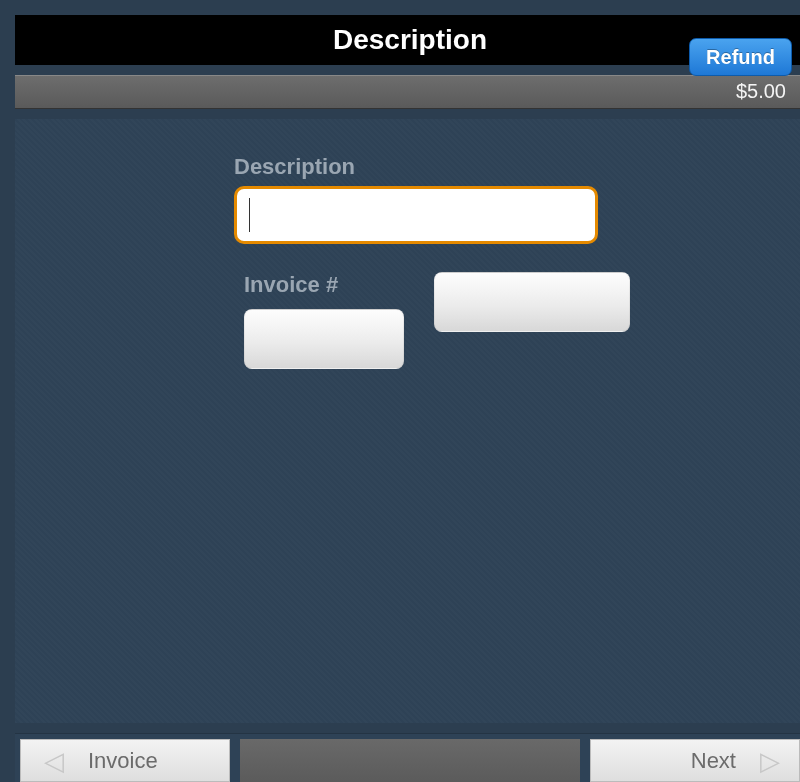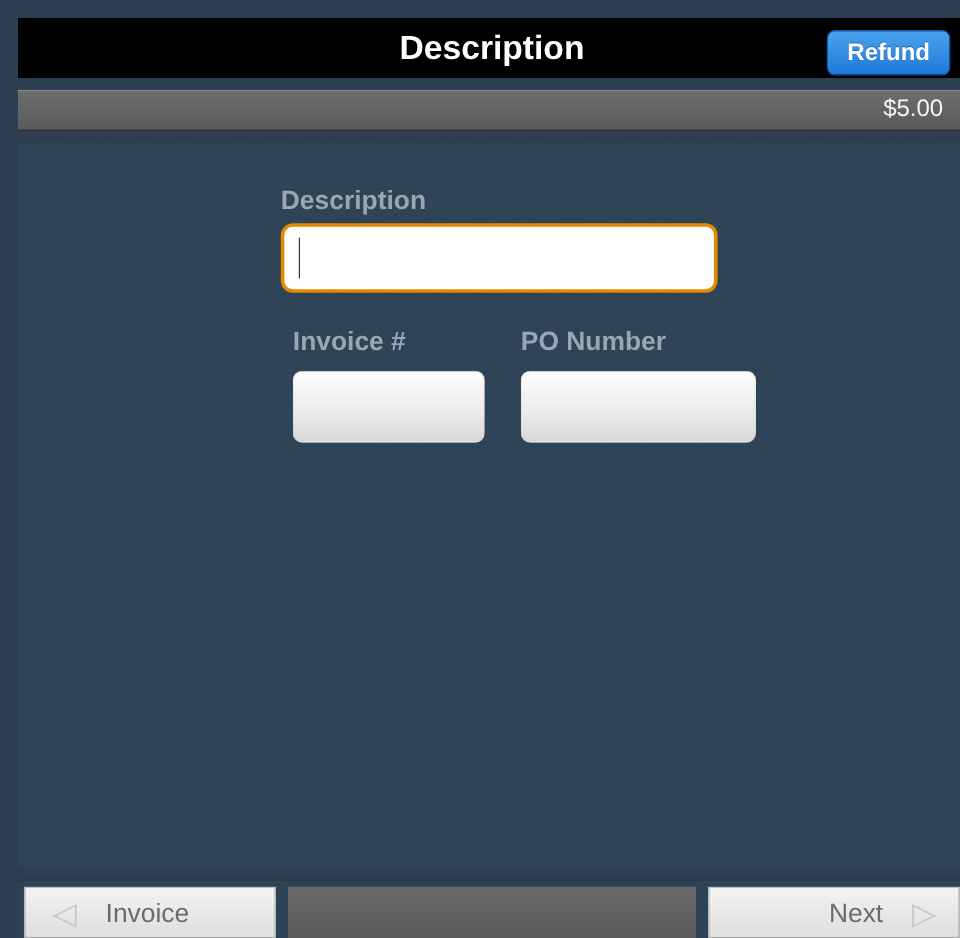--- a/index.html
+++ b/index.html
@@ -16,21 +16,21 @@
     justify-content: center;
   }
   .header-title {
     color: #fff;
     font-size: 28px;
     font-weight: 700;
   }
   .refund-btn {
     position: absolute;
     right: 8px;
-    top: 5px;
+    top: 18px;
     height: 38px;
     padding: 0 16px;
     background: linear-gradient(to bottom, #4aa3ef 0%, #1e78d6 100%);
     border: 1px solid #0d5bab;
     border-radius: 7px;
     color: #fff;
     font-size: 20px;
     font-weight: 700;
     cursor: pointer;
     text-shadow: 0 -1px 0 rgba(0,0,0,0.3);
@@ -149,21 +149,20 @@
     <div class="input-outer">
       <span class="caret"></span>
       <input type="text" value="" style="">
     </div>
     <div class="row2">
       <div class="col invoice-col">
         <div class="label">Invoice #</div>
         <div class="small-input"></div>
       </div>
       <div class="col po-col">
-        <div class="label">PO Number</div>
         <div class="small-input"></div>
       </div>
     </div>
   </div>
 </div>
 
 <div class="footer">
   <div class="foot-btn foot-prev">
     <span class="arrow">◁</span>
     <span>Invoice</span>

